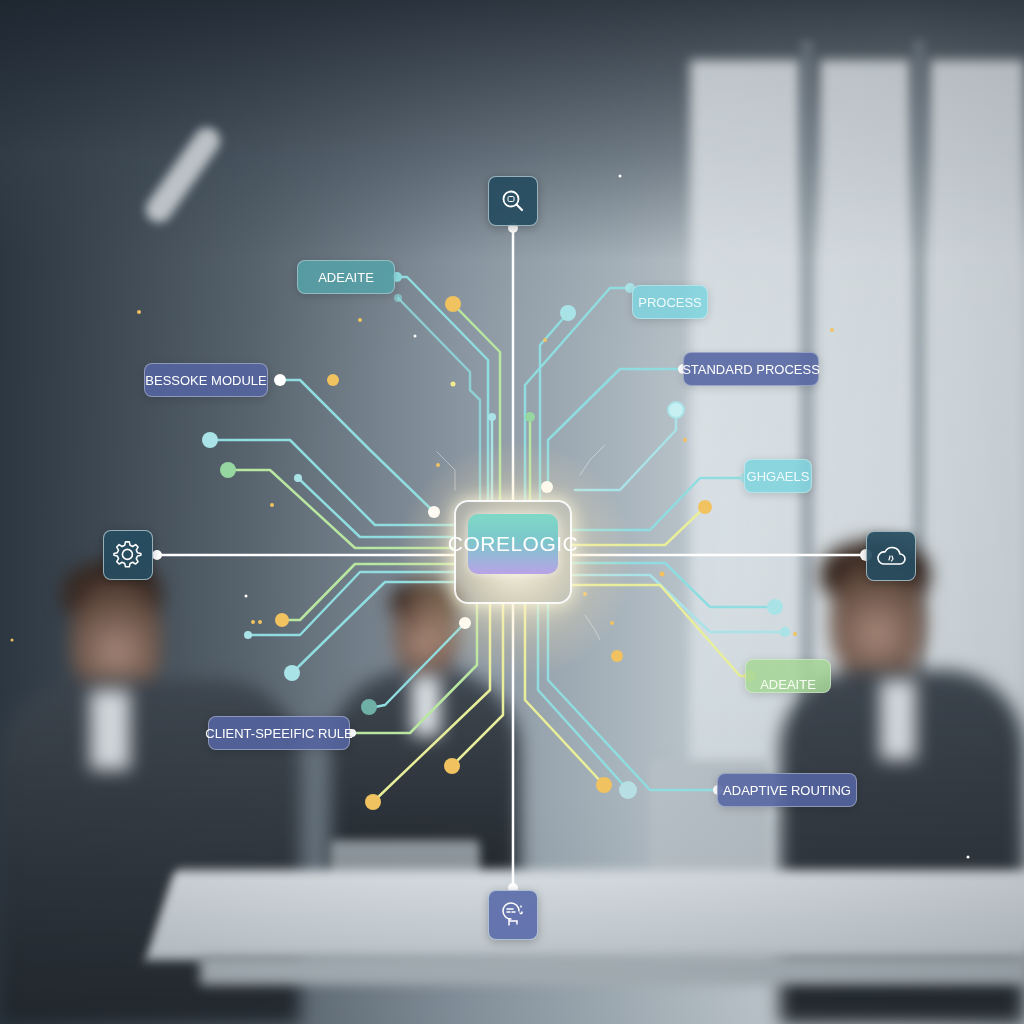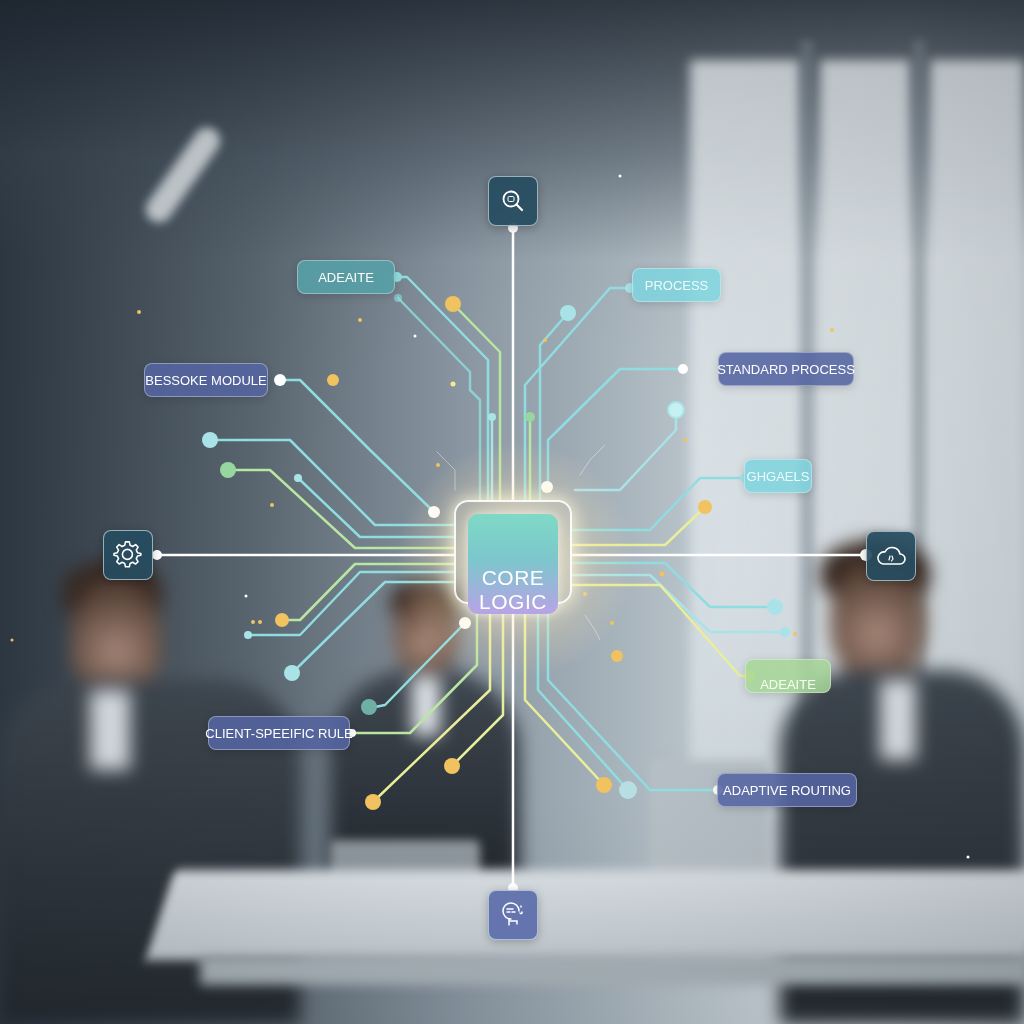--- a/index.html
+++ b/index.html
@@ -38,23 +38,23 @@
   .icon-box { position: absolute; width: 50px; height: 50px; border-radius: 8px; box-sizing: border-box;
     border: 1px solid rgba(210,230,235,0.65); display: flex; align-items: center; justify-content: center;
     box-shadow: 0 2px 8px rgba(0,0,0,0.25); }
   .ib-dark { background: rgba(38,76,96,0.92); }
   .ib-indigo { background: rgba(92,108,170,0.92); }
 
   .core-glow { position: absolute; left: 395px; top: 440px; width: 240px; height: 240px; border-radius: 50%;
     background: radial-gradient(circle, rgba(255,250,225,0.95) 0%, rgba(255,240,200,0.6) 25%, rgba(255,230,180,0.2) 50%, rgba(255,255,255,0) 70%); }
   .core-frame { position: absolute; left: 454px; top: 500px; width: 118px; height: 104px; border-radius: 14px;
     border: 2px solid rgba(255,255,255,0.9); box-sizing: border-box; box-shadow: 0 0 18px rgba(255,250,220,0.9); }
-  .core { position: absolute; left: 468px; top: 514px; width: 90px; height: 100px; border-radius: 10px;
+  .core { position: absolute; left: 468px; top: 514px; width: 90px; height: 60px; border-radius: 10px;
     background: linear-gradient(180deg, #7fd9c6 0%, #7cc7cc 45%, #b8a3e6 100%);
-    display: flex; flex-direction: column; align-items: center; justify-content: flex-end; color: #ffffff;
+    display: flex; align-items: center; justify-content: center; color: #ffffff;
     font-size: 21px; line-height: 24px; font-weight: 400; letter-spacing: 0.5px; box-shadow: 0 0 10px rgba(255,255,255,0.6); }
 </style>
 </head>
 <body>
 
 <div class="scene">
 
   <div class="bg-layer">
     <div class="ceiling"></div>
     <div class="lamp"></div>
@@ -214,24 +214,24 @@
     <span>CORE</span>
     <span>LOGIC</span>
   </div>
 
   <div class="label lbl-teal" style="left:297px;top:260px;width:98px;">
     <span>ADEAITE</span>
   </div>
   <div class="label lbl-indigo" style="left:144px;top:363px;width:124px;">
     <span>BESSOKE MODULE</span>
   </div>
-  <div class="label lbl-cyan" style="left:632px;top:268px;width:89px;">
+  <div class="label lbl-cyan" style="left:632px;top:285px;width:76px;">
     <span>PROCESS</span>
   </div>
-  <div class="label lbl-indigo" style="left:683px;top:352px;width:136px;margin-left:35px;">
+  <div class="label lbl-indigo" style="left:683px;top:352px;width:136px;">
     <span>STANDARD PROCESS</span>
   </div>
   <div class="label lbl-cyan" style="left:744px;top:459px;width:68px;">
     <span>GHGAELS</span>
   </div>
   <div class="label lbl-green" style="left:745px;top:659px;width:86px;">
     <span>ADEAITE</span>
   </div>
   <div class="label lbl-indigo" style="left:208px;top:716px;width:142px;">
     <span>CLIENT-SPEEIFIC RULE</span>

